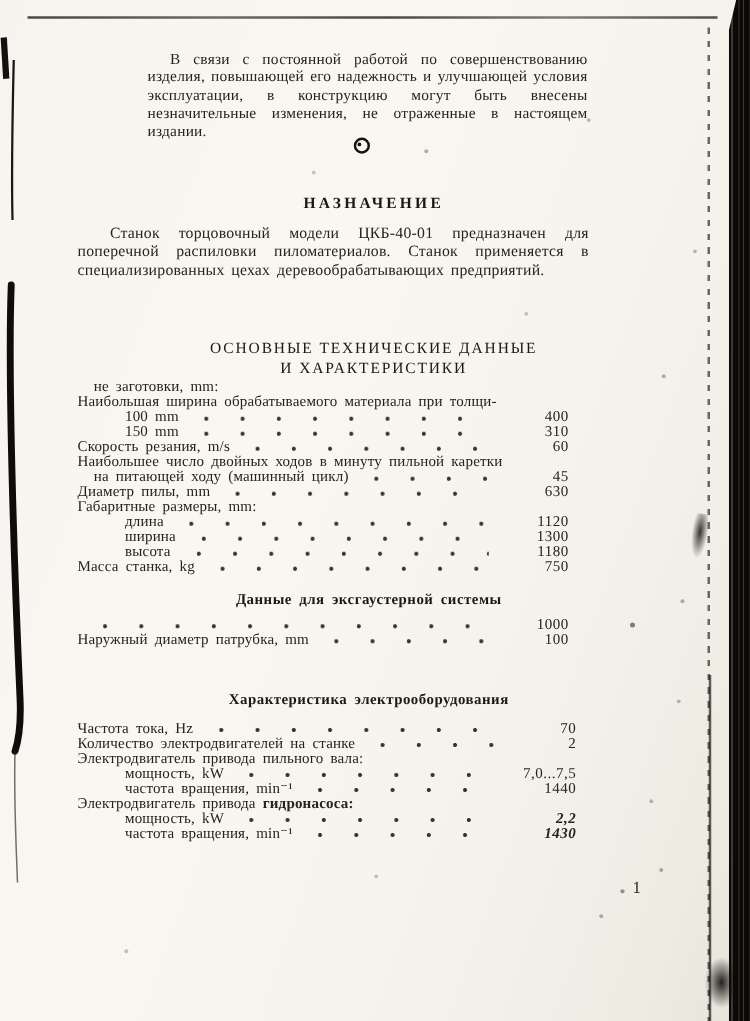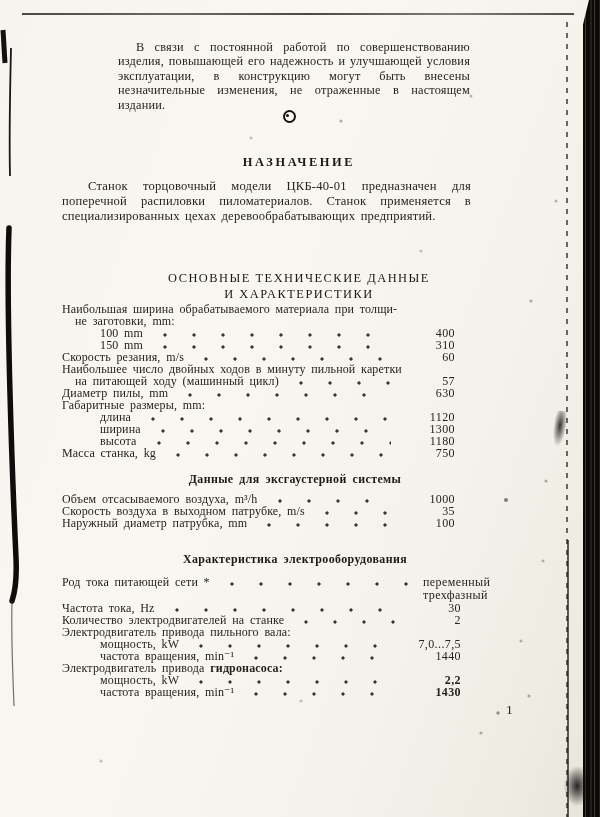--- a/index.html
+++ b/index.html
@@ -58,21 +58,21 @@
   .spec-row{display:flex;align-items:flex-start;min-height:12px;
     font-size:12px;line-height:12px;white-space:nowrap;letter-spacing:.15px;word-spacing:2.5px;}
   .spec-row .label{flex:0 0 auto;}
   .spec-row .label b{font-weight:700;text-align:right;}
   .spec-row .dots{flex:1 1 auto;min-width:16px;height:12px;margin:0 4px 0 8px;
     background-image:radial-gradient(circle at 14px 8px,#383530 1.3px,rgba(0,0,0,0) 1.9px);
     background-size:29px 12px;background-repeat:repeat-x;}
   .spec-row .val{flex:0 0 60px;text-align:right;letter-spacing:.4px;word-spacing:normal;}
   .spec-row .val.val-text{flex:0 0 78px;margin-right:-40px;text-align:left;
     white-space:pre-line;line-height:13px;}
-  .spec-row.bold .val{font-weight:700;}
+  .spec-row.bold .val{font-weight:700;font-style:italic;}
   .indent-0{padding-left:0;}
   .indent-1{padding-left:13px;}
   .indent-2{padding-left:38px;}
   .pagenum{position:absolute;left:506px;top:702px;font-size:13.5px;color:#2a2722;}
 </style>
 </head>
 <body>
 
 <div class="page">
 
@@ -97,26 +97,26 @@
   <h2 class="h-naz">НАЗНАЧЕНИЕ</h2>
 
   <p class="purpose">Станок торцовочный модели ЦКБ-40-01 предназначен для поперечной распиловки пиломатериалов. Станок применяется в специализированных цехах деревообрабатывающих предприятий.</p>
 
   <h2 class="h-main">
     <span>ОСНОВНЫЕ ТЕХНИЧЕСКИЕ ДАННЫЕ</span><br>
     <span>И ХАРАКТЕРИСТИКИ</span>
   </h2>
 
   <div class="spec-list list-main">
-      <div class="spec-row indent-0">
-        <span class="label">Наибольшая ширина обрабатываемого материала при толщи-</span>
-      </div>
       <div class="spec-row indent-1">
         <span class="label">не заготовки, mm:</span>
       </div>
+      <div class="spec-row indent-0">
+        <span class="label">Наибольшая ширина обрабатываемого материала при толщи-</span>
+      </div>
       <div class="spec-row indent-2">
         <span class="label">100 mm</span>
         <span class="dots"></span>
         <span class="val">400</span>
       </div>
       <div class="spec-row indent-2">
         <span class="label">150 mm</span>
         <span class="dots"></span>
         <span class="val">310</span>
       </div>
@@ -124,21 +124,21 @@
         <span class="label">Скорость резания, m/s</span>
         <span class="dots"></span>
         <span class="val">60</span>
       </div>
       <div class="spec-row indent-0">
         <span class="label">Наибольшее число двойных ходов в минуту пильной каретки</span>
       </div>
       <div class="spec-row indent-1">
         <span class="label">на питающей ходу (машинный цикл)</span>
         <span class="dots"></span>
-        <span class="val">57</span>
+        <span class="val">45</span>
       </div>
       <div class="spec-row indent-0">
         <span class="label">Диаметр пилы, mm</span>
         <span class="dots"></span>
         <span class="val">630</span>
       </div>
       <div class="spec-row indent-0">
         <span class="label">Габаритные размеры, mm:</span>
       </div>
       <div class="spec-row indent-2">
@@ -159,48 +159,36 @@
       <div class="spec-row indent-0">
         <span class="label">Масса станка, kg</span>
         <span class="dots"></span>
         <span class="val">750</span>
       </div>
     </div>
 
   <h3 class="h-sub h-exh">Данные для эксгаустерной системы</h3>
   <div class="spec-list list-exh">
       <div class="spec-row indent-0">
-        <span class="label">Объем отсасываемого воздуха, m³/h</span>
         <span class="dots"></span>
         <span class="val">1000</span>
-      </div>
-      <div class="spec-row indent-0">
-        <span class="label">Скорость воздуха в выходном патрубке, m/s</span>
-        <span class="dots"></span>
-        <span class="val">35</span>
       </div>
       <div class="spec-row indent-0">
         <span class="label">Наружный диаметр патрубка, mm</span>
         <span class="dots"></span>
         <span class="val">100</span>
       </div>
     </div>
 
   <h3 class="h-sub h-elec">Характеристика электрооборудования</h3>
   <div class="spec-list list-elec">
       <div class="spec-row indent-0">
-        <span class="label">Род тока питающей сети *</span>
-        <span class="dots"></span>
-        <span class="val val-text">переменный
-трехфазный</span>
-      </div>
-      <div class="spec-row indent-0">
         <span class="label">Частота тока, Hz</span>
         <span class="dots"></span>
-        <span class="val">30</span>
+        <span class="val">70</span>
       </div>
       <div class="spec-row indent-0">
         <span class="label">Количество электродвигателей на станке</span>
         <span class="dots"></span>
         <span class="val">2</span>
       </div>
       <div class="spec-row indent-0">
         <span class="label">Электродвигатель привода пильного вала:</span>
       </div>
       <div class="spec-row indent-2">

